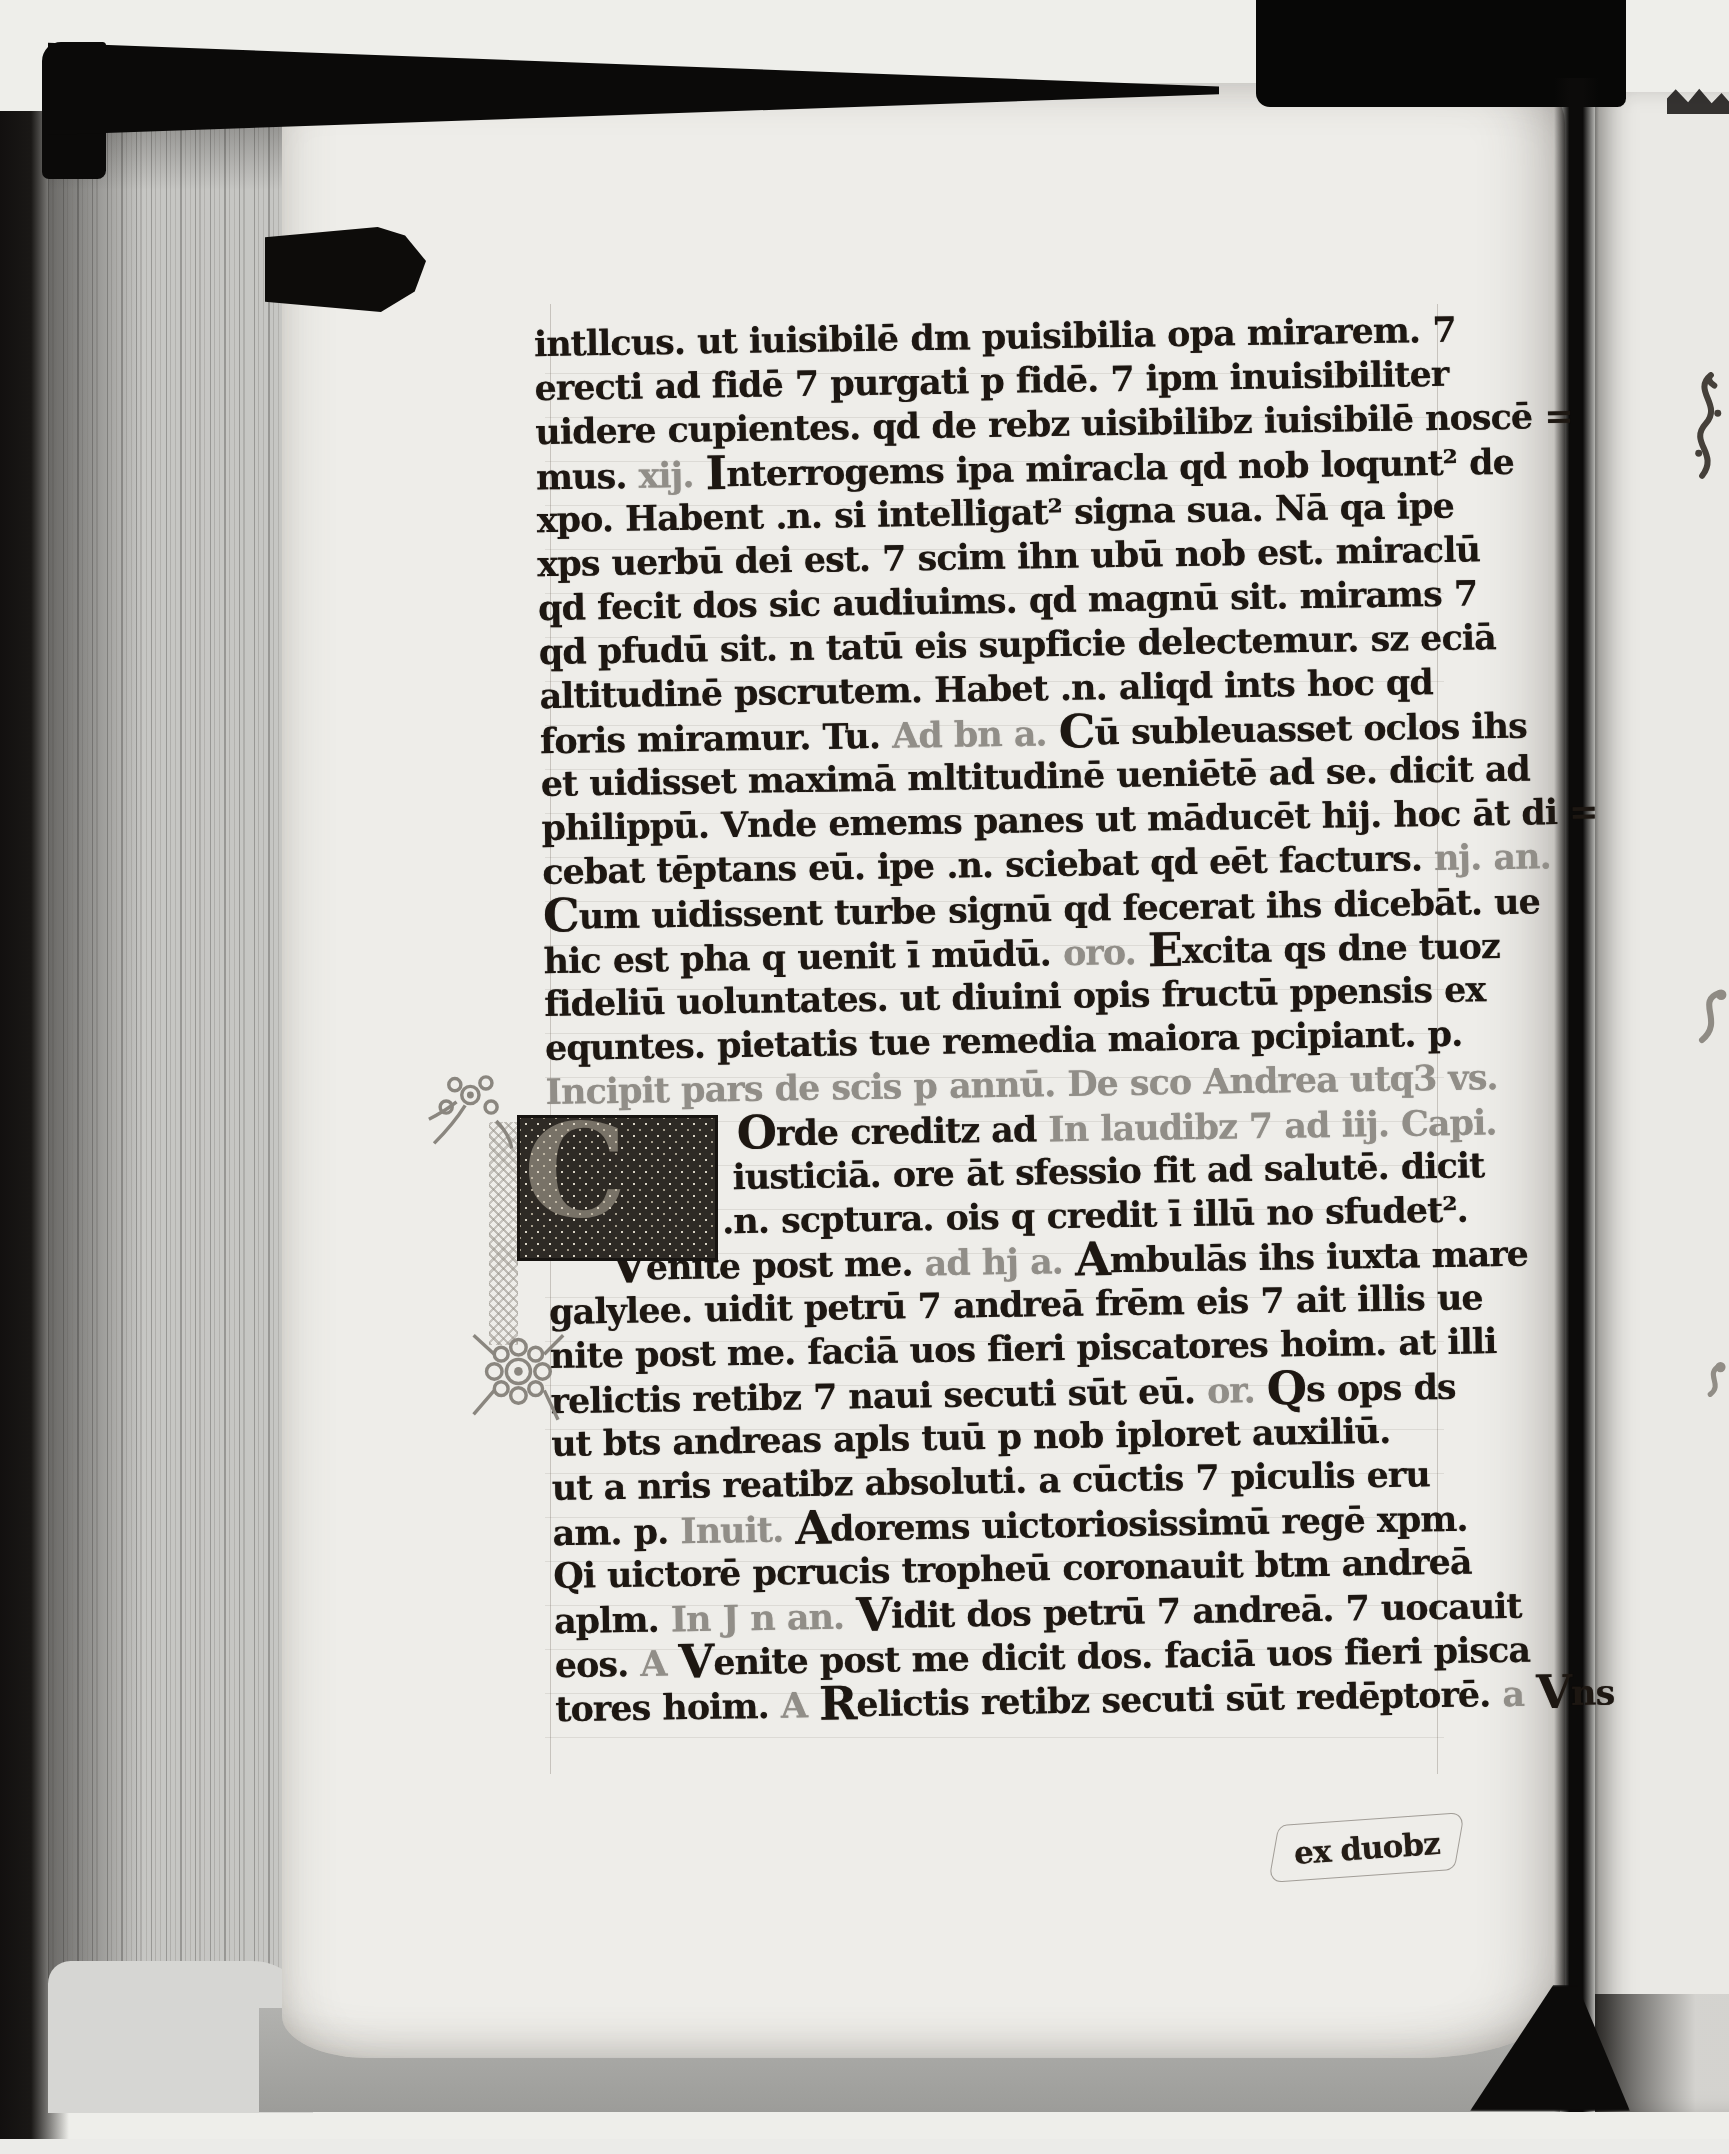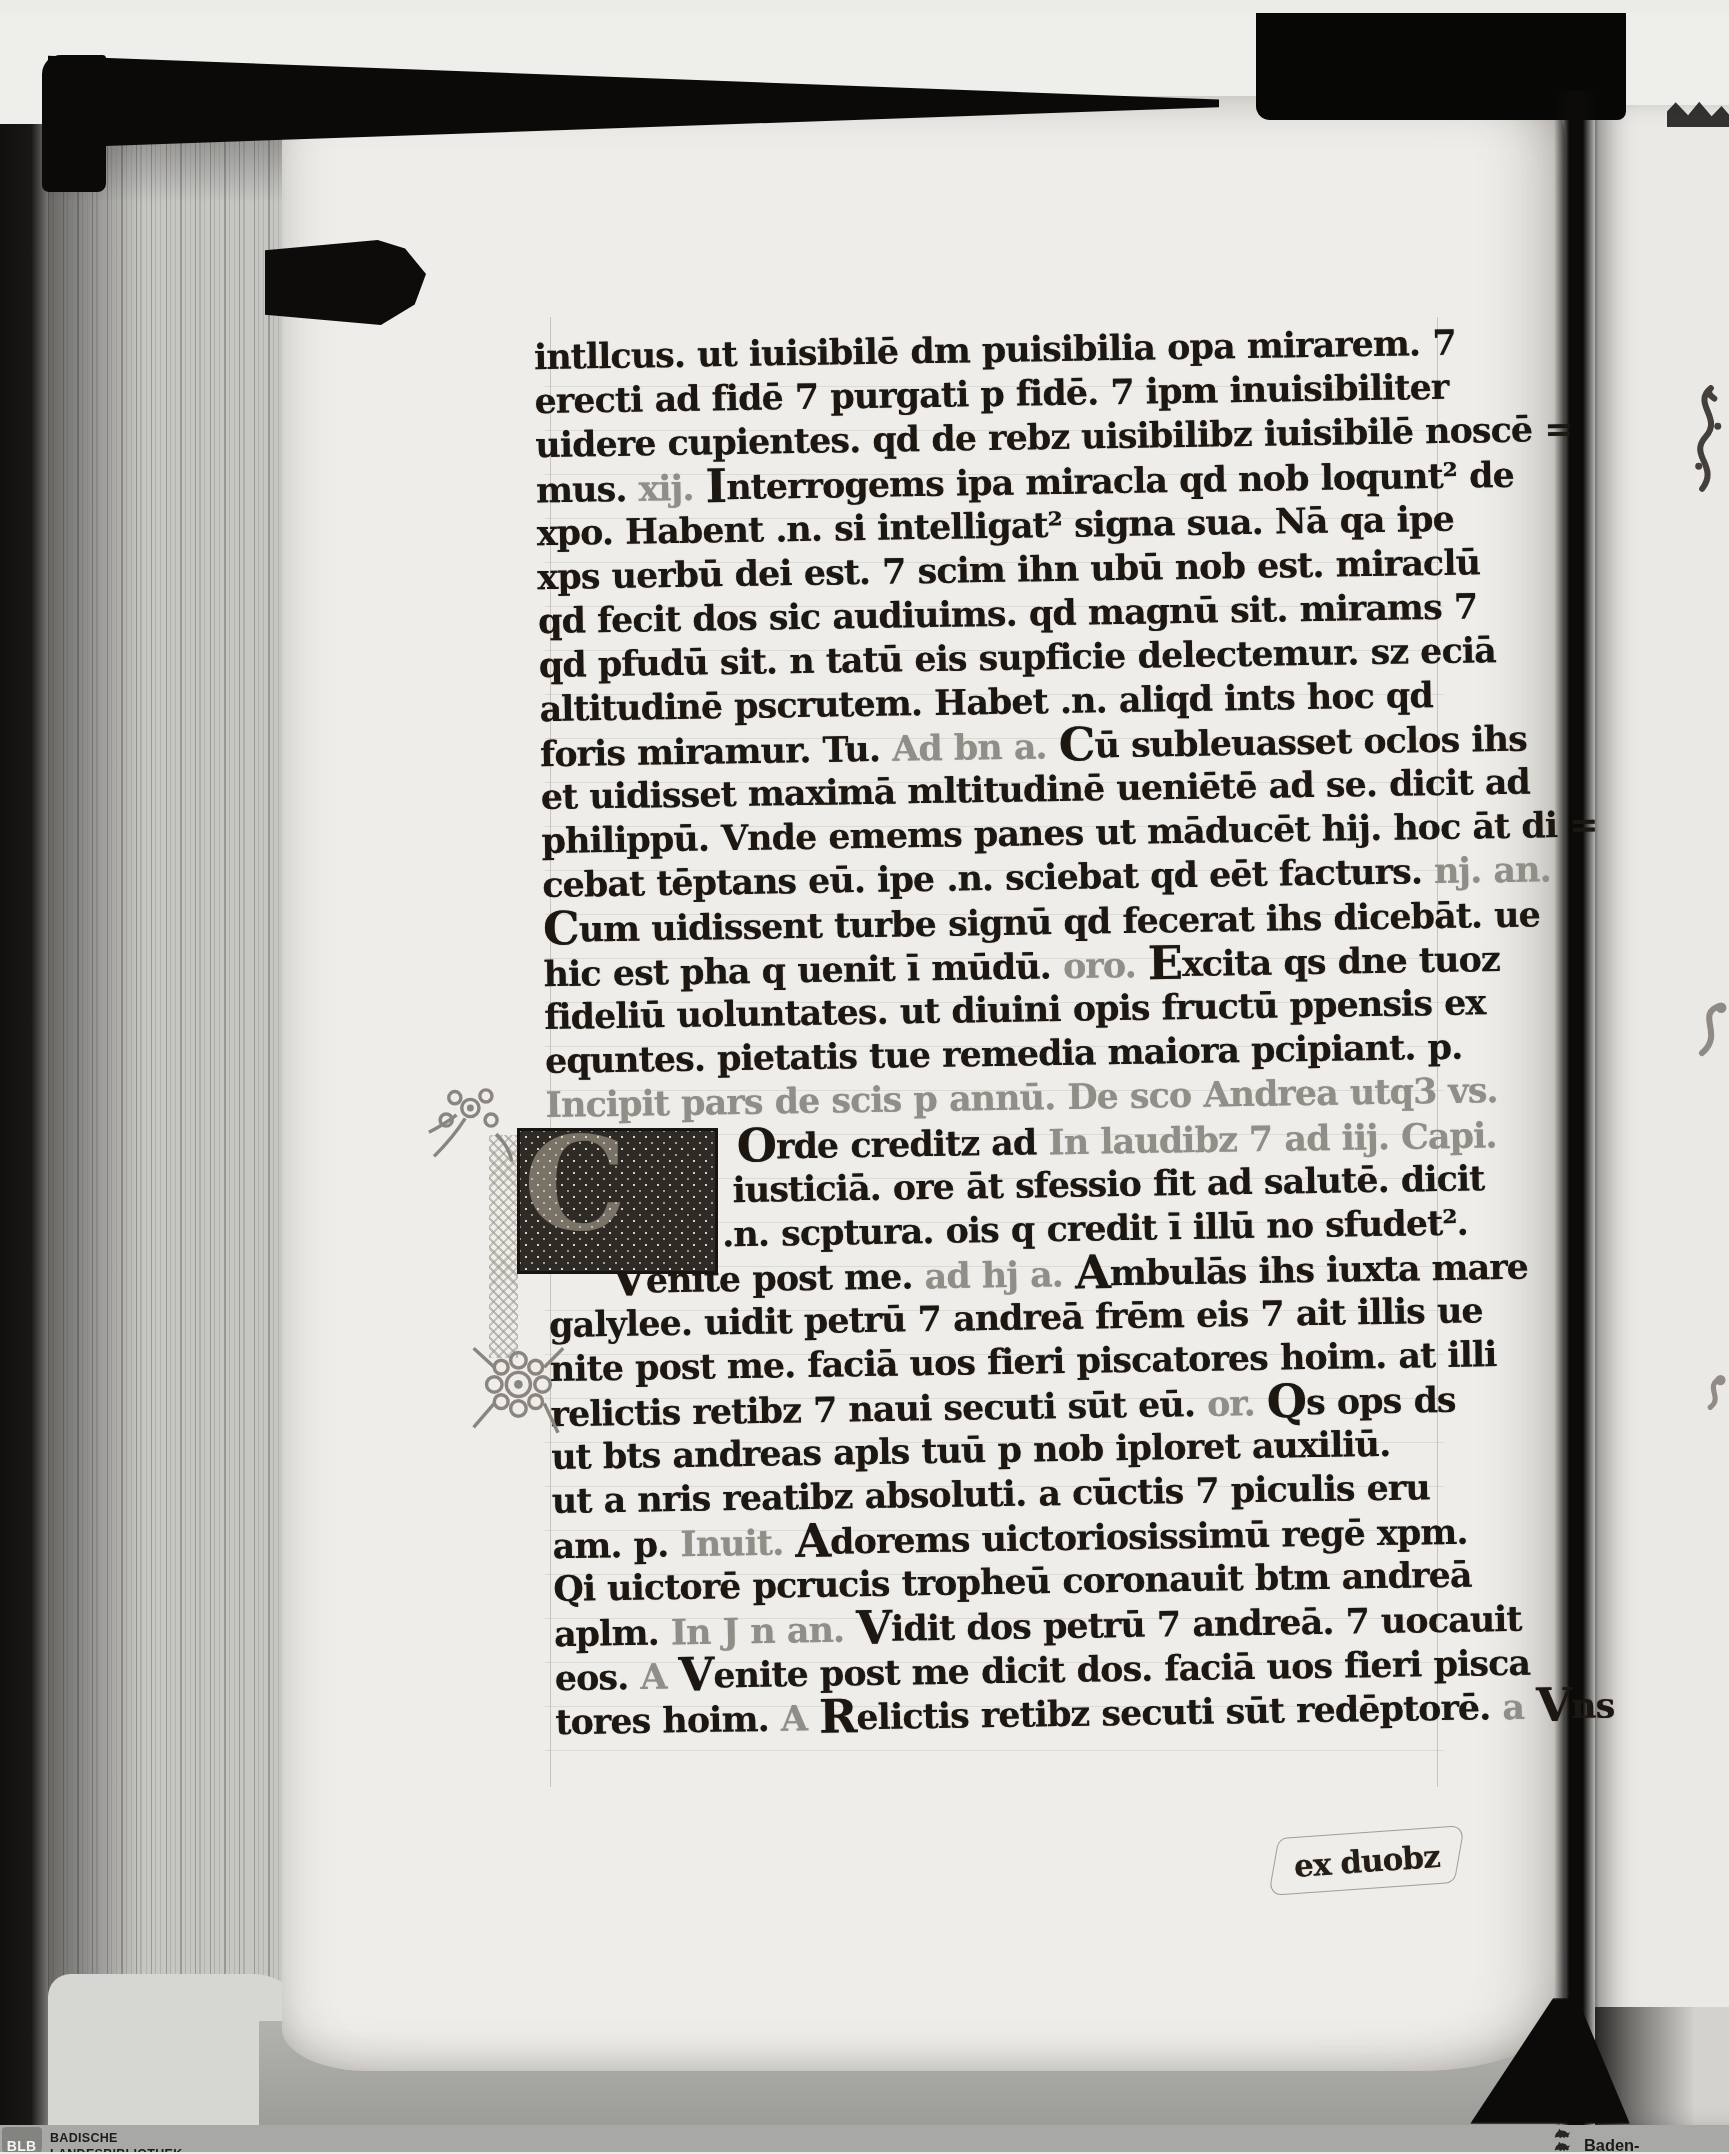--- a/index.html
+++ b/index.html
@@ -1,17 +1,17 @@
 <!DOCTYPE html>
 <html style="font-size:14px"><head>
 <meta charset="utf-8">
 <style>
   html,body{margin:0;padding:0;}
   body{background:#ebebe8;}
-  .stage{position:relative;width:1729px;height:2139px;overflow:hidden;background:#eeeeea;font-family:"DejaVu Serif",serif;margin-top:13px;}
+  .stage{position:relative;width:1729px;height:2139px;overflow:hidden;background:#eeeeea;font-family:"DejaVu Serif",serif;}
   .abs{position:absolute;}
 
   
   .left-dark{left:0;top:111px;width:69px;height:2044px;
     background:linear-gradient(90deg,#12100f 0,#1a1816 45%,rgba(26,24,22,0) 100%);}
   .page-stack{left:48px;top:112px;width:246px;height:1915px;background-color:#c6c6c3;
     background-image:
       repeating-linear-gradient(90deg, rgba(45,43,40,.30) 0 1.3px, rgba(0,0,0,0) 1.3px 4.3px,
         rgba(80,76,72,.20) 4.3px 5.6px, rgba(0,0,0,0) 5.6px 9.5px, rgba(120,116,110,.25) 9.5px 10.4px, rgba(0,0,0,0) 10.4px 14.7px),
       linear-gradient(90deg, rgba(28,26,24,.55) 0, rgba(28,26,24,0) 95px),
@@ -184,32 +184,15 @@
         <circle cx="82" cy="82" r="8"></circle>
       <path d="M10 20 L34 42 M114 20 L92 42 M10 112 L34 84 M108 118 L92 84"></path>
     </g>
     <circle cx="62" cy="62" r="5" fill="#8a867f"></circle>
   </svg>
 
   <div class="abs catchword-box">
     <span class="catchword-text">ex duobz</span>
   </div>
 
-  <div class="abs footer">
-    <div class="blb-badge">
-      <span>BLB</span>
-    </div>
-    <div class="lib-name">
-      <div>BADISCHE</div>
-      <div>LANDESBIBLIOTHEK</div>
-    </div>
-    <svg class="coat" width="33" height="38" viewBox="0 0 20 44">
-      <g fill="#262624">
-        <path d="M1 11 Q2 5 5 4 L6 1 L8 3 Q13 2 16 6 L19 5 L17 8 Q18 10 16 11 L13 10 L12 12 L10 10 L7 12 L6 10 Z"></path>
-        <path transform="translate(0,15)" d="M1 11 Q2 5 5 4 L6 1 L8 3 Q13 2 16 6 L19 5 L17 8 Q18 10 16 11 L13 10 L12 12 L10 10 L7 12 L6 10 Z"></path>
-        <path transform="translate(0,30)" d="M1 11 Q2 5 5 4 L6 1 L8 3 Q13 2 16 6 L19 5 L17 8 Q18 10 16 11 L13 10 L12 12 L10 10 L7 12 L6 10 Z"></path>
-      </g>
-    </svg>
-    <div class="state-label">Baden-Württemberg</div>
-  </div>
 
 </div>
 
 
 </body></html>

